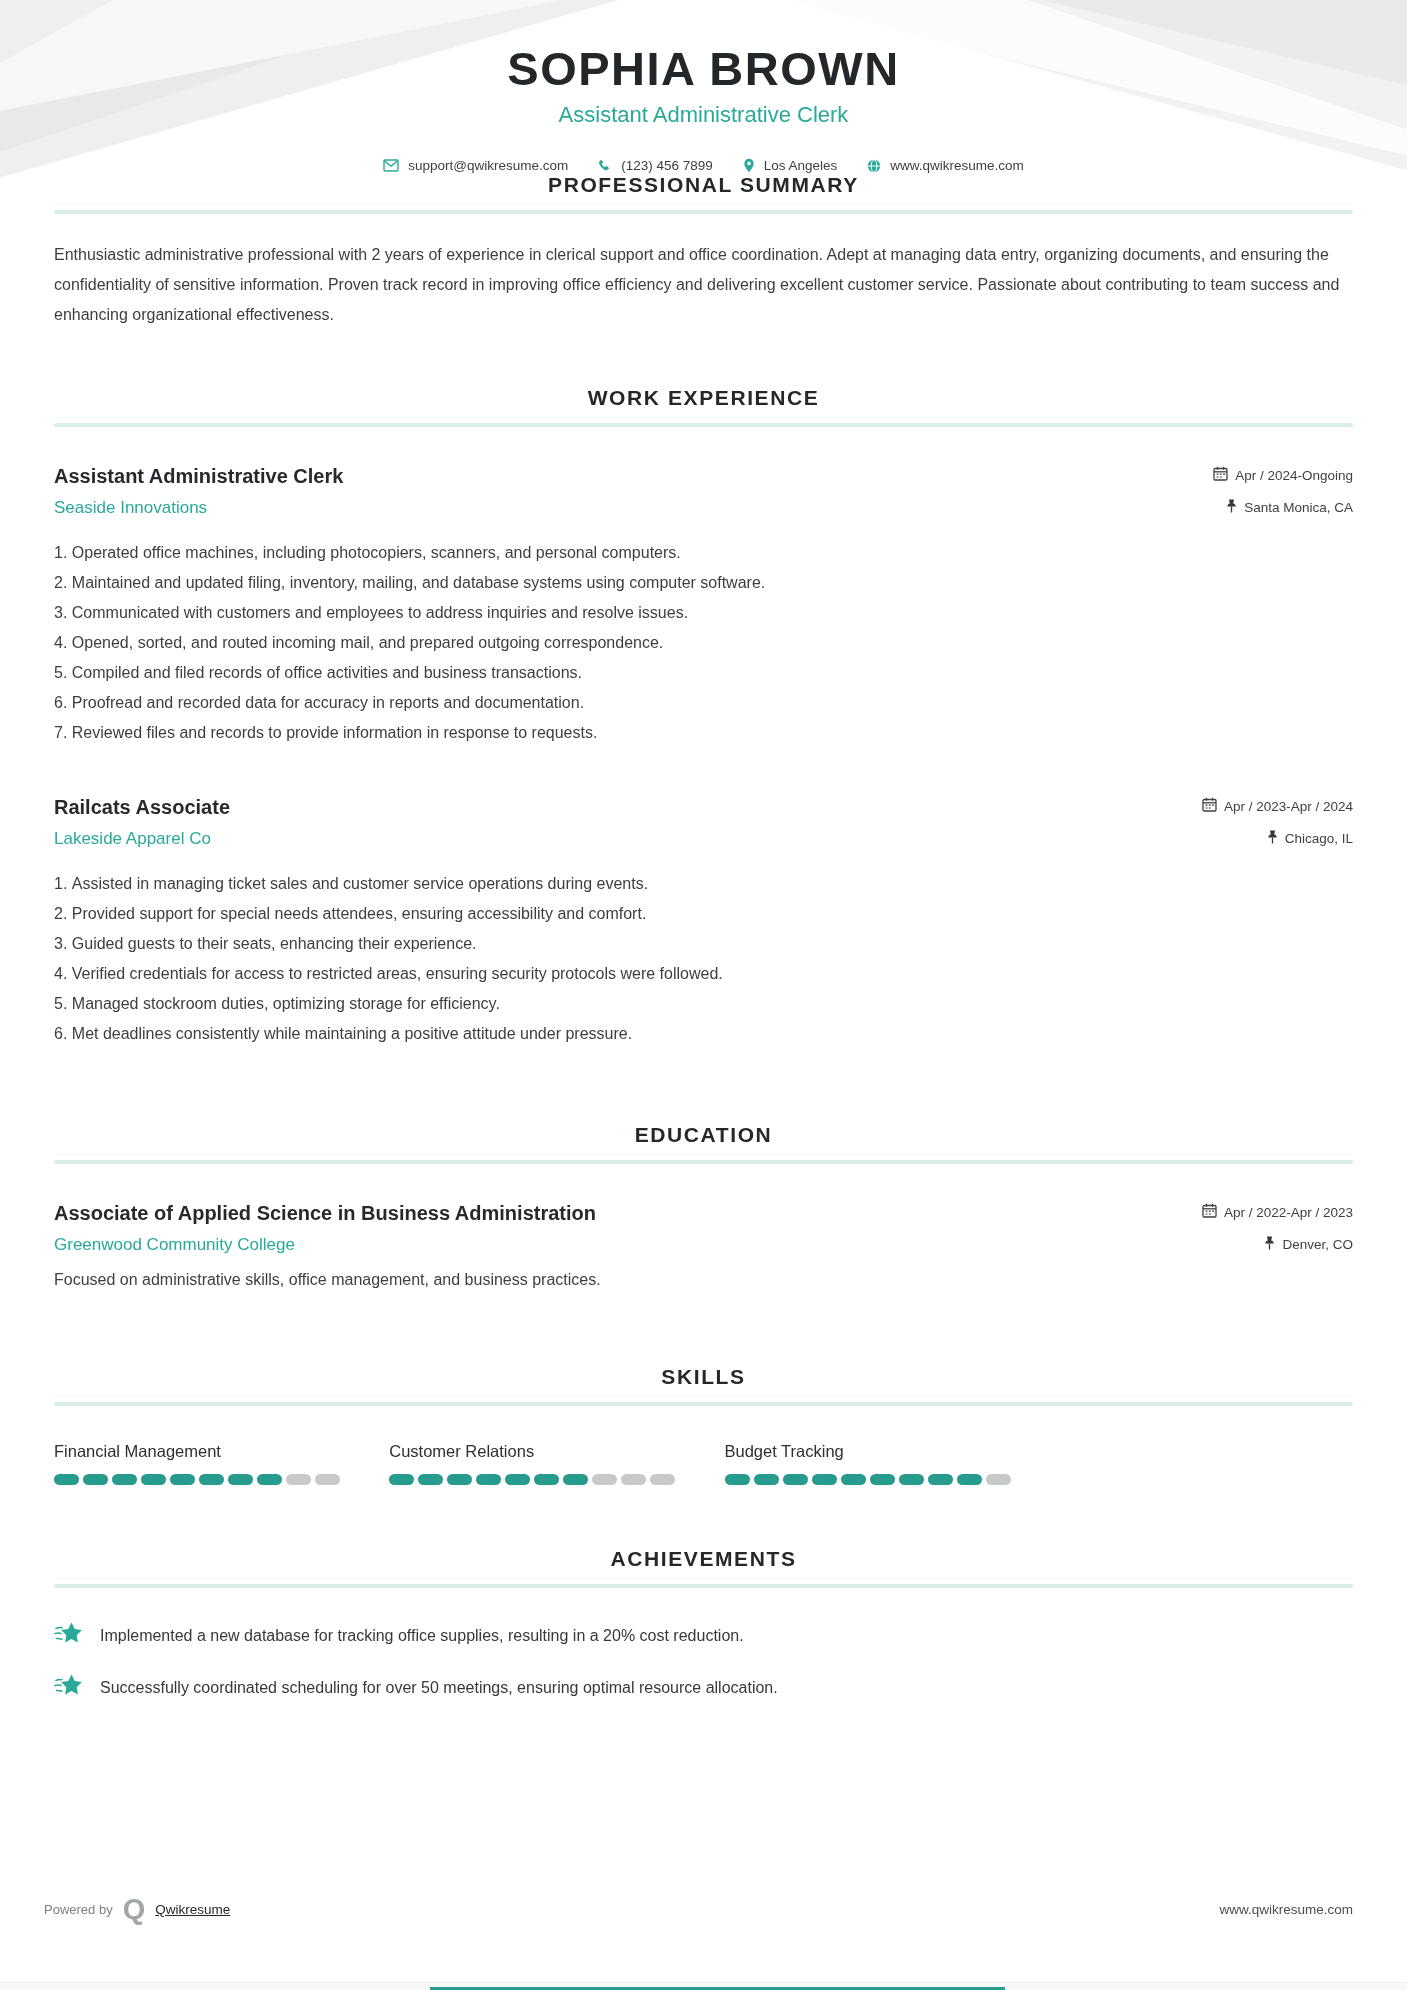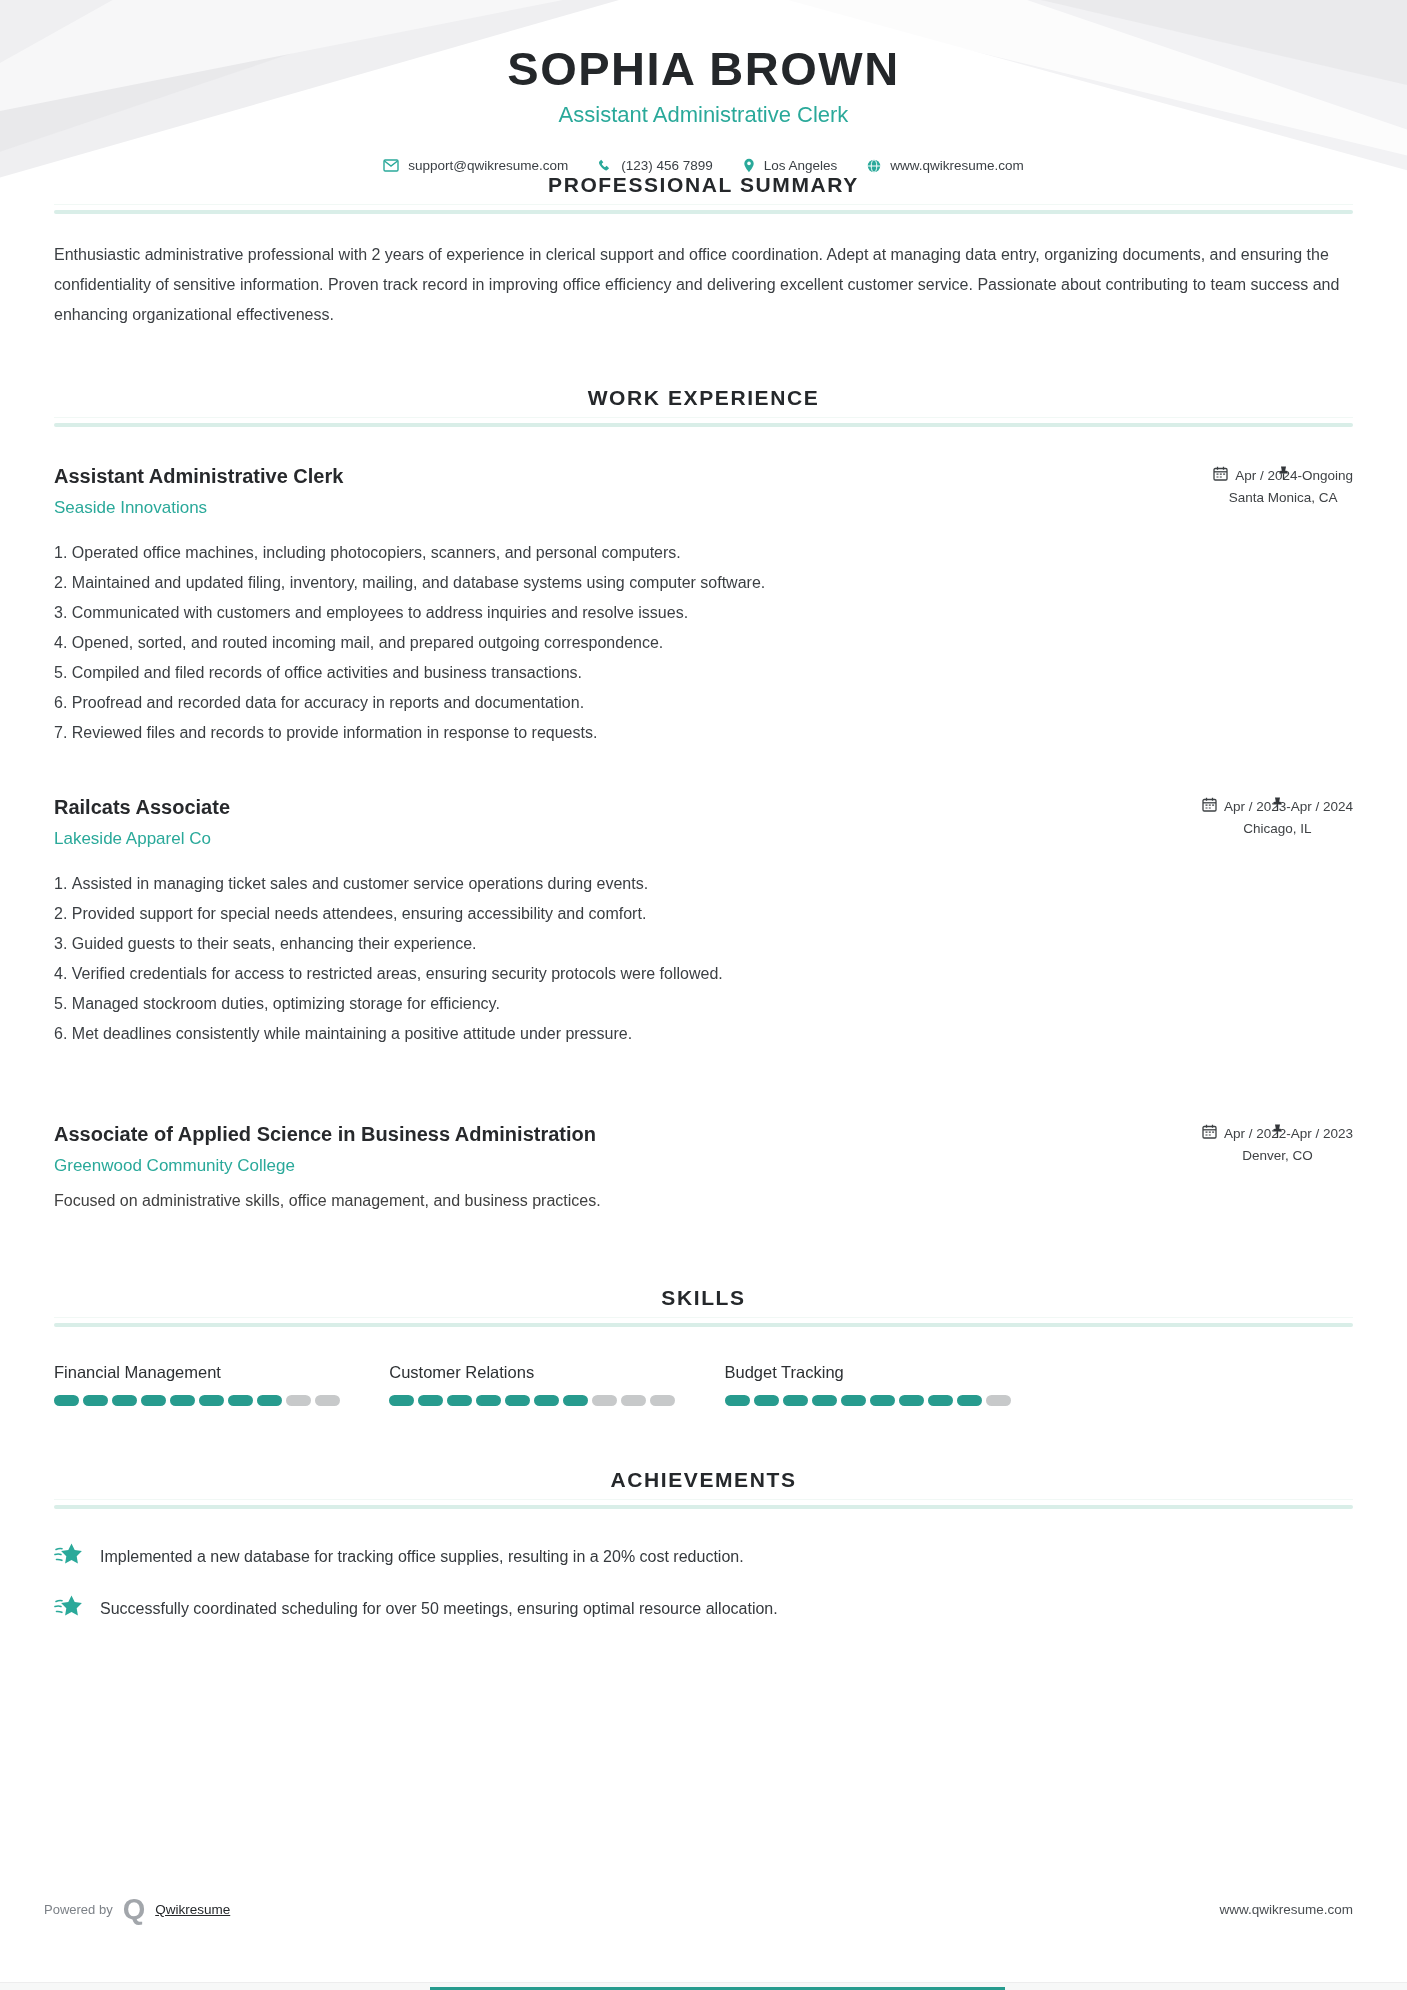--- a/index.html
+++ b/index.html
@@ -42,21 +42,21 @@
   .hairline{margin-top:7px;height:1px;background:#f1f8f5;}
   .band{margin-top:5px;height:4px;background:var(--rule);border-radius:2px;}
   
   .sum-text{margin-top:26px;font-size:16px;line-height:30px;color:#3b3f43;}
   
   .entry-head{display:flex;justify-content:space-between;align-items:flex-start;}
   .entry-left .role{font-size:20px;font-weight:700;color:#27292c;}
   .entry-left .company{margin-top:10px;font-size:17px;font-weight:500;color:var(--accent);}
   .entry-meta{text-align:right;font-size:13.5px;color:#3f4245;white-space:nowrap;}
   .meta-line{display:flex;justify-content:flex-end;align-items:center;gap:7px;height:20px;}
-  .meta-line + .meta-line{flex-direction:column;}
+  .meta-line + .meta-line{margin-top:12px;}
   ol.bullets{margin-top:20px;list-style:decimal inside;}
   ol.bullets li{font-size:16px;line-height:30px;color:#3b3f43;}
   .edu-desc{margin-top:16px;font-size:16px;color:#404040;}
   
   .skills-grid{margin-top:36px;display:grid;grid-template-columns:repeat(4,1fr);column-gap:42px;}
   .skill-name{font-size:16.5px;font-weight:500;color:#2d3033;}
   .skill-bar{margin-top:13px;display:flex;gap:4px;}
   .seg{width:25px;height:11px;border-radius:5.5px;background:var(--seg-off);}
   .seg.on{background:var(--accent-dark);}
   
@@ -230,20 +230,25 @@
         <li>Provided support for special needs attendees, ensuring accessibility and comfort.</li>
         <li>Guided guests to their seats, enhancing their experience.</li>
         <li>Verified credentials for access to restricted areas, ensuring security protocols were followed.</li>
         <li>Managed stockroom duties, optimizing storage for efficiency.</li>
         <li>Met deadlines consistently while maintaining a positive attitude under pressure.</li>
       </ol>
     </div>
   </div>
 
   <div class="section section-education">
+    <div class="sec-head">
+      <h2>EDUCATION</h2>
+      <div class="hairline"></div>
+      <div class="band"></div>
+    </div>
     <div class="edu-entry">
       <div class="entry-head">
         <div class="entry-left">
           <div class="role">Associate of Applied Science in Business Administration</div>
           <div class="company">Greenwood Community College</div>
         </div>
         <div class="entry-meta">
           <div class="meta-line">
             <span>
               <svg width="15" height="15" viewBox="0 0 15 15">

